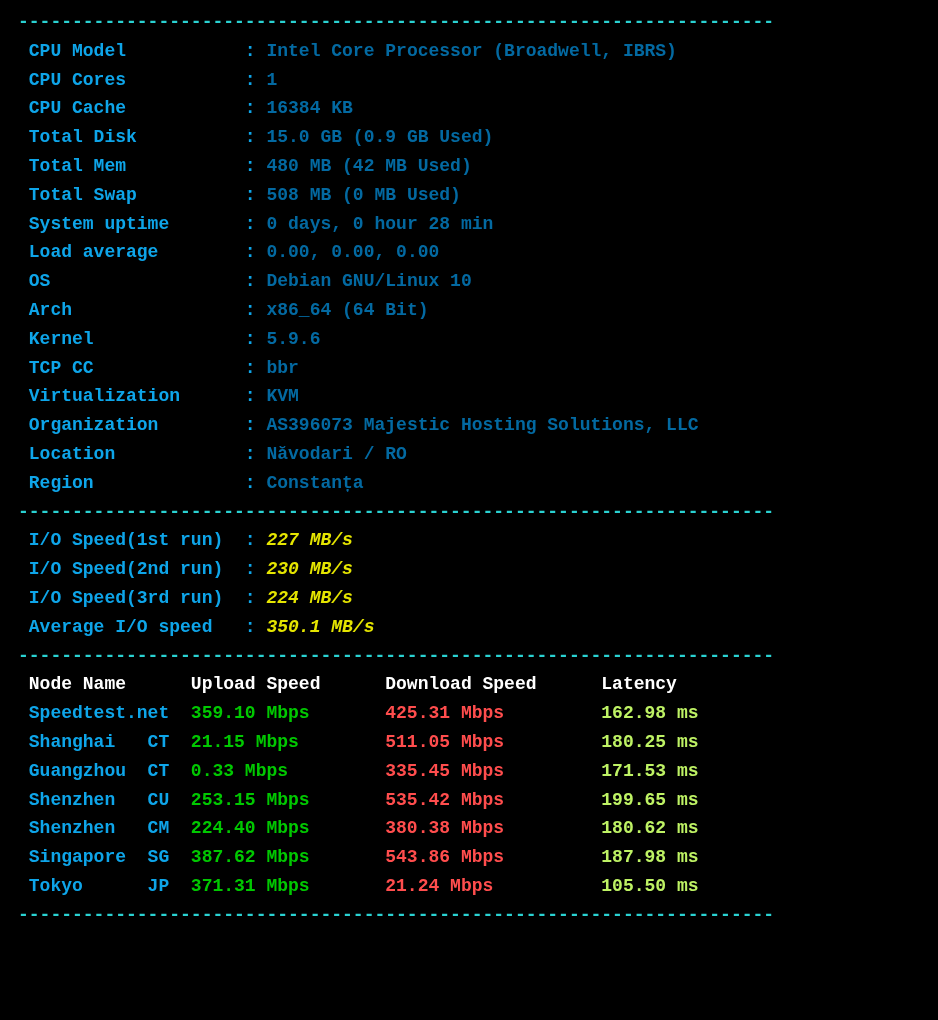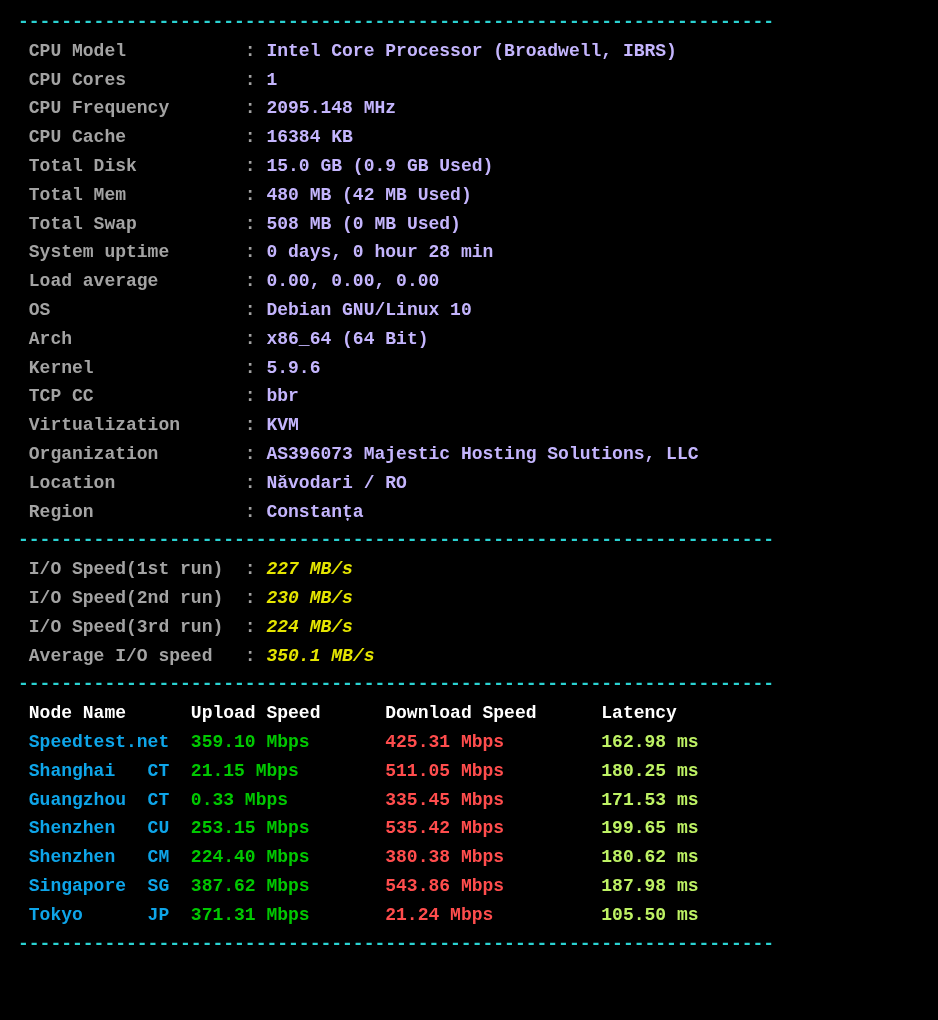--- a/index.html
+++ b/index.html
@@ -20,24 +20,24 @@
     .divider {
       color: #2ad2d2;
       white-space: pre;
       overflow: hidden;
       letter-spacing: 0;
     }
     .row {
       white-space: pre;
     }
     .label {
-      color: #a3a3a3;
+      color: #0ea5e9;
     }
     .value {
-      color: #c4b5fd;
+      color: #0369a1;
     }
     .io-value {
       color: #e5e500;
       font-style: italic;
     }
     .header-row {
       color: #ffffff;
     }
     .node-name {
       color: #0ea5e9;
@@ -56,21 +56,20 @@
 </head>
 <body>
 
 <div>
 
   <div class="divider">----------------------------------------------------------------------</div>
 
   <div id="sysinfo">
       <div class="row"><span class="label"> CPU Model           : </span><span class="value">Intel Core Processor (Broadwell, IBRS)</span></div>
       <div class="row"><span class="label"> CPU Cores           : </span><span class="value">1</span></div>
-      <div class="row"><span class="label"> CPU Frequency       : </span><span class="value">2095.148 MHz</span></div>
       <div class="row"><span class="label"> CPU Cache           : </span><span class="value">16384 KB</span></div>
       <div class="row"><span class="label"> Total Disk          : </span><span class="value">15.0 GB (0.9 GB Used)</span></div>
       <div class="row"><span class="label"> Total Mem           : </span><span class="value">480 MB (42 MB Used)</span></div>
       <div class="row"><span class="label"> Total Swap          : </span><span class="value">508 MB (0 MB Used)</span></div>
       <div class="row"><span class="label"> System uptime       : </span><span class="value">0 days, 0 hour 28 min</span></div>
       <div class="row"><span class="label"> Load average        : </span><span class="value">0.00, 0.00, 0.00</span></div>
       <div class="row"><span class="label"> OS                  : </span><span class="value">Debian GNU/Linux 10</span></div>
       <div class="row"><span class="label"> Arch                : </span><span class="value">x86_64 (64 Bit)</span></div>
       <div class="row"><span class="label"> Kernel              : </span><span class="value">5.9.6</span></div>
       <div class="row"><span class="label"> TCP CC              : </span><span class="value">bbr</span></div>

